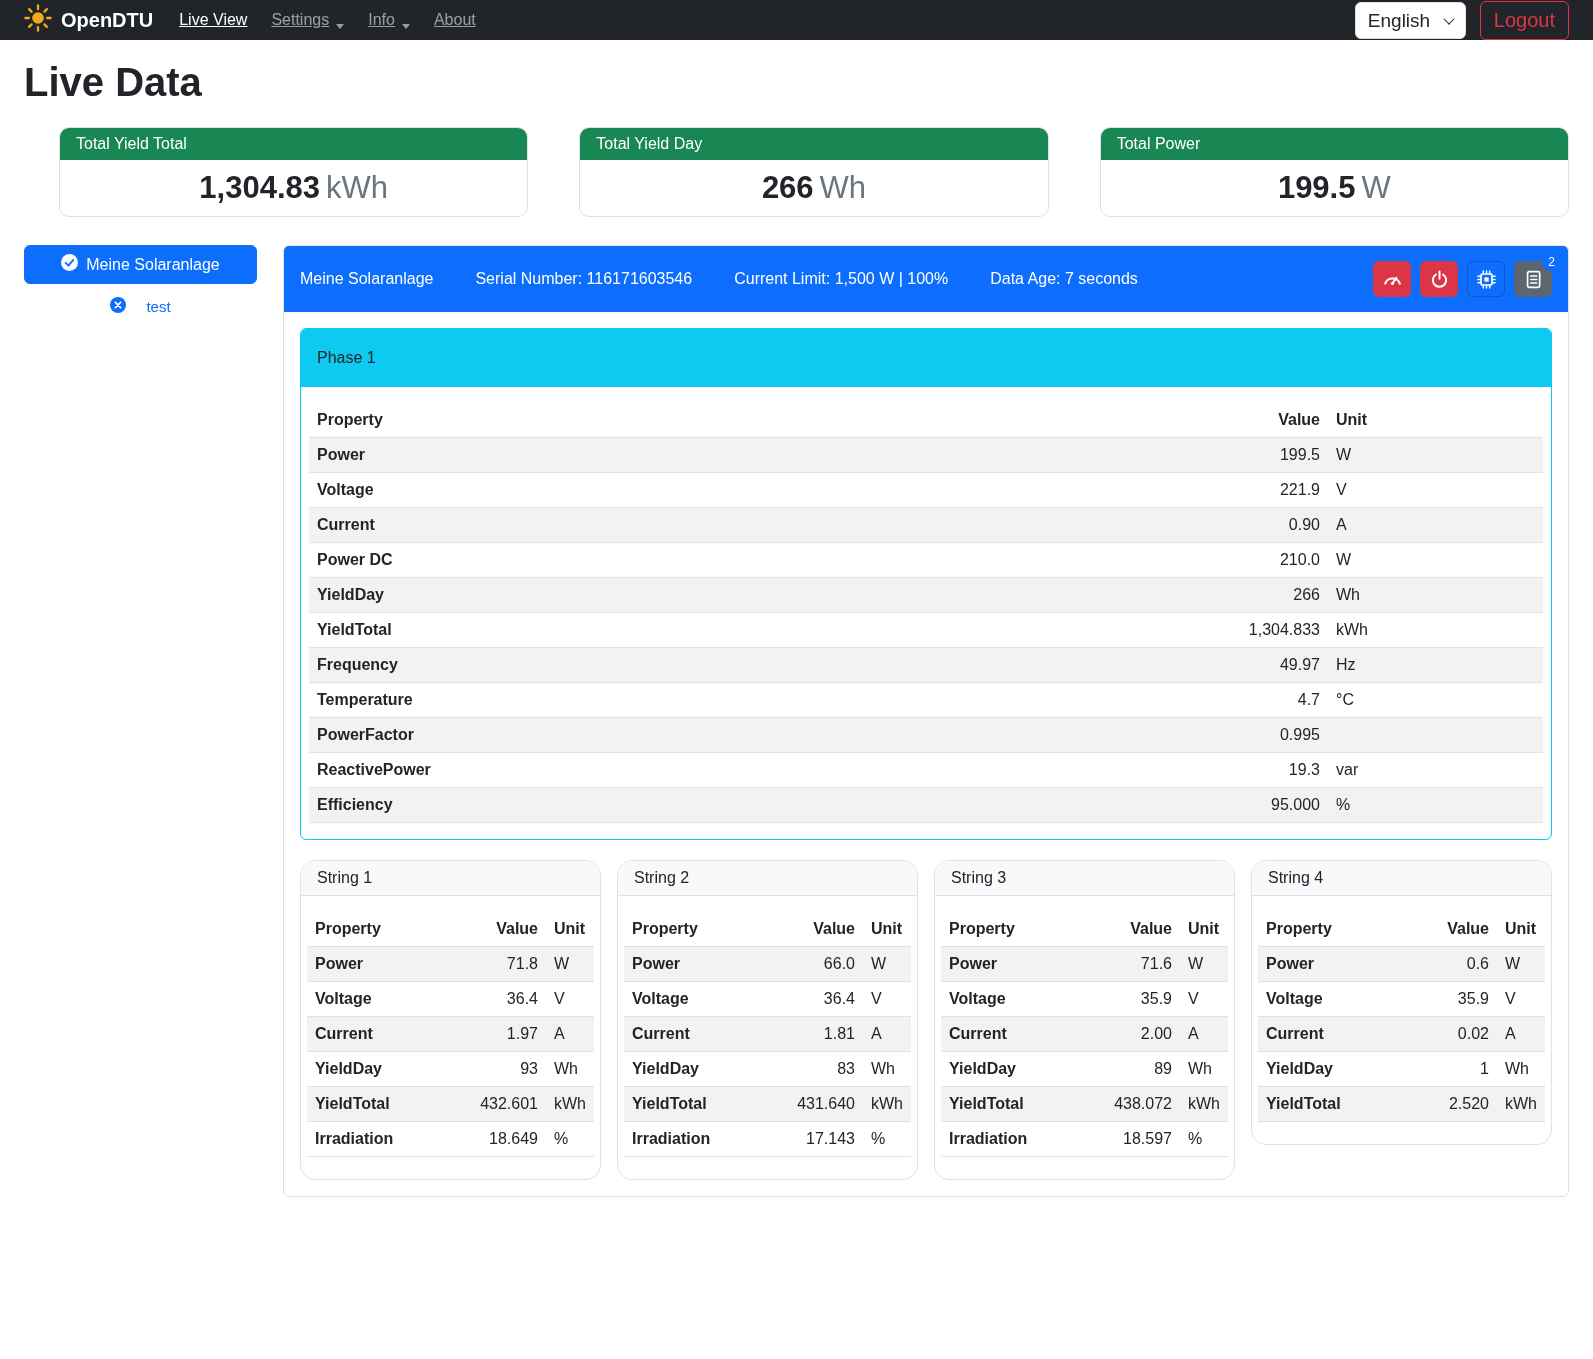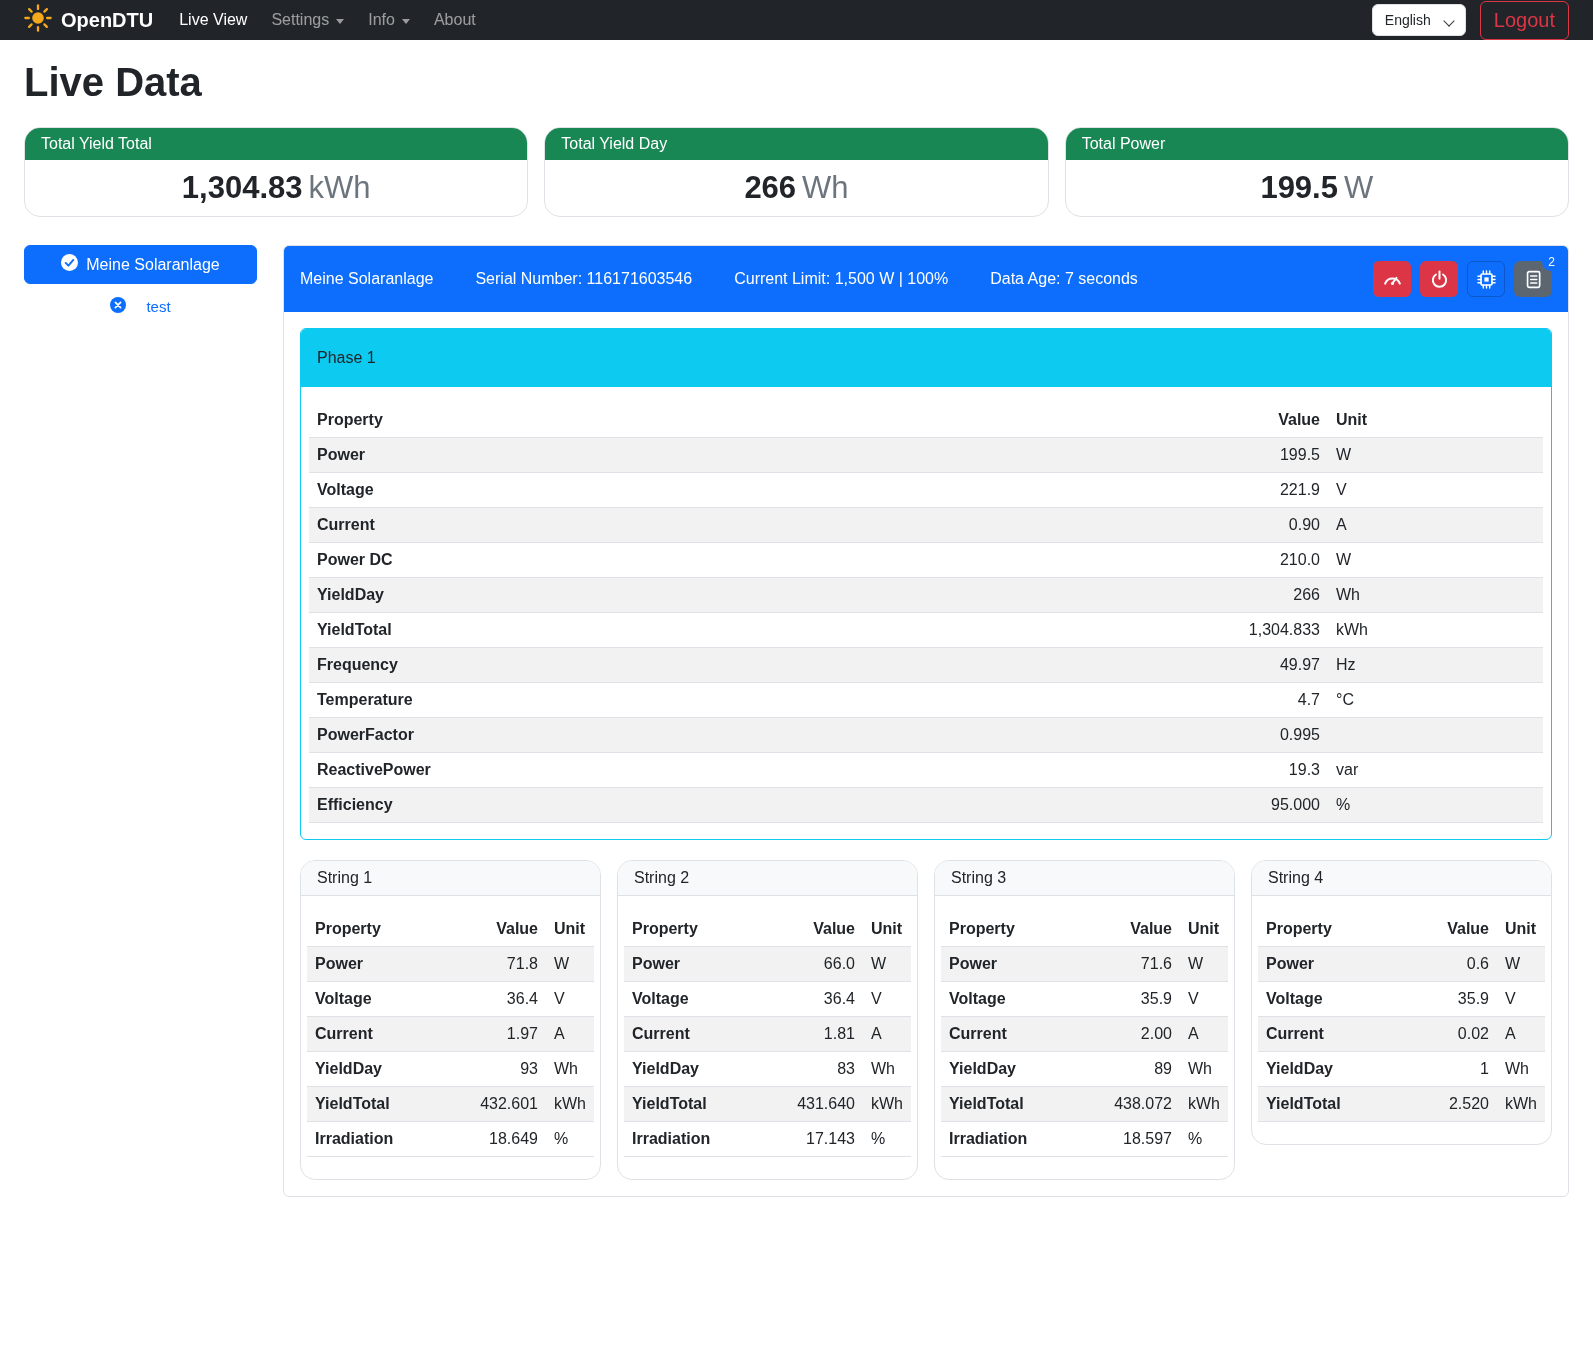--- a/index.html
+++ b/index.html
@@ -33,22 +33,23 @@
     align-items: center;
     margin-left: 14px;
     list-style: none;
     padding: 0;
   }
   .nav-link {
     color: rgba(255,255,255,.55);
     padding: 8px;
     margin: 0 4px;
     display: flex;
-    align-items: center;
+    align-items: flex-end;
     gap: 7px;
+    text-decoration: underline;
   }
   .nav-link.active { color: #fff; }
   .caret {
     display: inline-block;
     width: 0; height: 0;
     border-left: 4.5px solid transparent;
     border-right: 4.5px solid transparent;
     border-top: 5px solid rgba(255,255,255,.55);
     margin-top: 2px;
   }
@@ -56,21 +57,21 @@
     margin-left: auto;
     display: flex;
     align-items: center;
     gap: 14px;
   }
   .select-wrap { position: relative; }
   .lang-select {
     appearance: none;
     -webkit-appearance: none;
     font-family: "Liberation Sans", sans-serif;
-    font-size: 14px;
+    font-size: 19px;
     color: #212529;
     background: #fff;
     border: 1px solid #dee2e6;
     border-radius: 6px;
     padding: 7px 34px 7px 12px;
   }
   .select-chevron {
     position: absolute;
     right: 13px; top: 13px;
     width: 8px; height: 8px;
@@ -95,23 +96,24 @@
     font-size: 40px;
     font-weight: 700;
     margin: 20px 0 22px;
   }
 
   
   .cards-row { display: flex; gap: 16px; }
   .sum-card {
     flex: 1;
     border: 1px solid #dee2e6;
-    border-radius: 16px;
+    border-radius: 10px;
     overflow: hidden;
     background: #fff;
+    margin-left: 35px;
   }
   .sum-card-header {
     background: #198754;
     color: #fff;
     padding: 7px 16px;
     font-size: 16px;
   }
   .sum-card-body {
     text-align: center;
     padding: 10px 16px;

